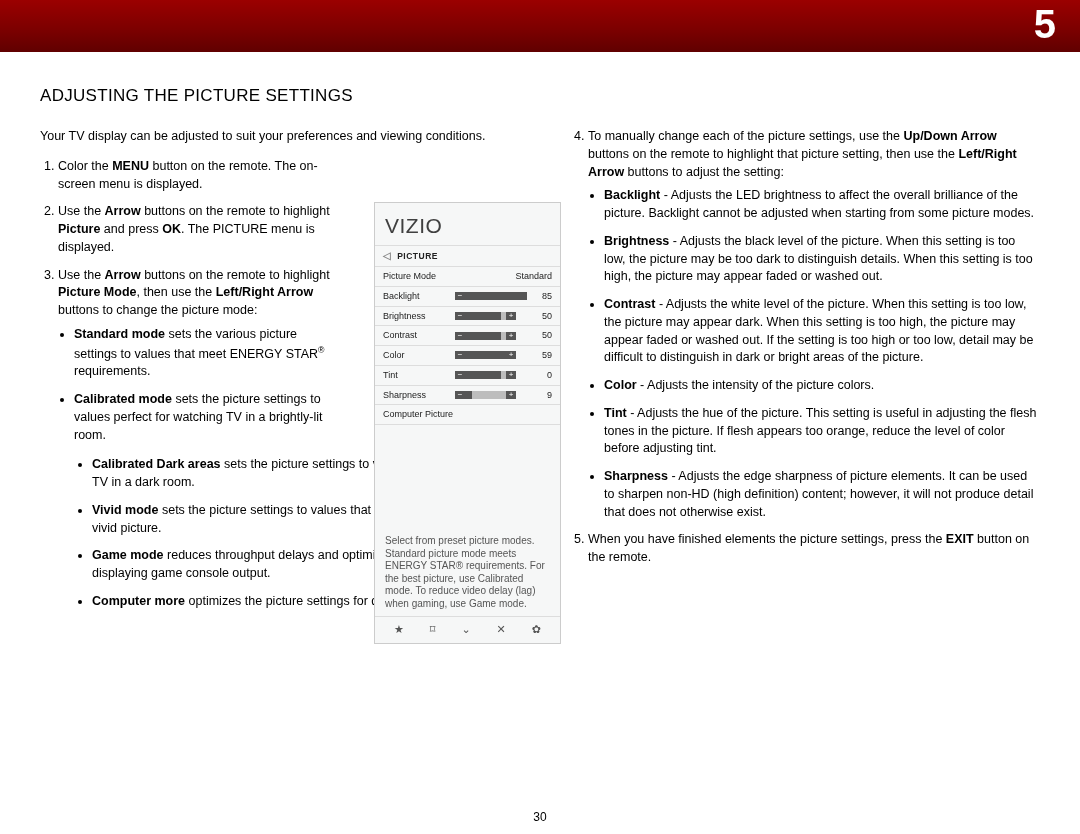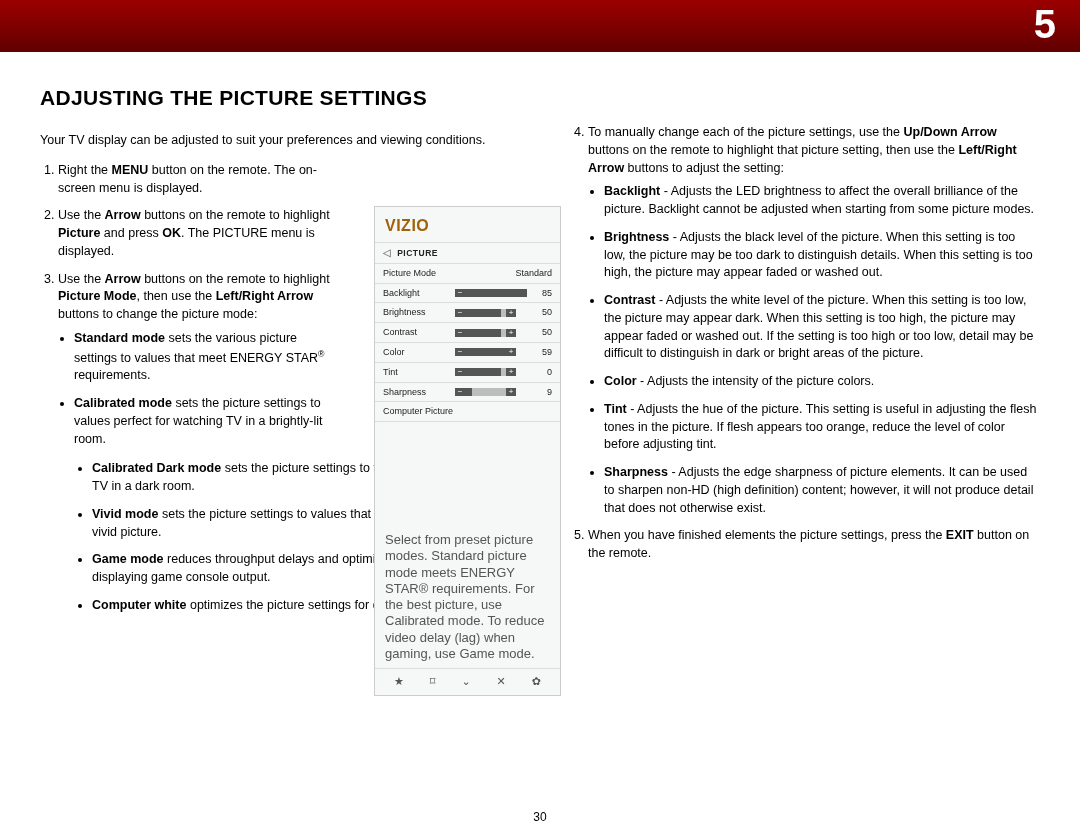--- a/index.html
+++ b/index.html
@@ -1,76 +1,76 @@
 <!DOCTYPE html>
 <html><head>
 <meta charset="utf-8">
 <style>
 html,body{margin:0;padding:0;background:#fff;}
 body{width:1080px;height:834px;font-family:"Helvetica Neue",Helvetica,Arial,sans-serif;color:#000;position:relative;}
 .topbar{height:52px;background:linear-gradient(#9b0000 0%,#7a0000 60%,#600000 100%);position:relative;}
 .topbar .chapnum{position:absolute;right:24px;top:2px;color:#fff;font-weight:700;font-size:40px;}
 .page{padding:34px 40px 0 40px;box-sizing:border-box;}
-h1{font-family:"Arial Black",Helvetica,sans-serif;font-weight:700;font-size:21px;letter-spacing:.3px;margin:0 0 14px 0;text-transform:uppercase;}
+h1{font-family:"Arial Black",Helvetica,sans-serif;font-weight:400;font-size:17px;letter-spacing:.3px;margin:0 0 14px 0;text-transform:uppercase;}
 .cols{display:flex;gap:40px;}
 .cl{width:490px;font-size:12.5px;line-height:1.42;position:relative;}
 .cr{width:470px;font-size:12.5px;line-height:1.42;}
 .intro{text-align:justify;text-justify:inter-word;}
 p{margin:8px 0 12px 0;}
 ol{margin:0 0 12px 18px;padding:0;}
 ol>li{margin-bottom:10px;padding-right:200px;}
-ol>li.nopadd{padding-right:0;}
+ol>li.nopadd{padding-right:0;margin-top:8px;}
 ul{margin:6px 0 0 16px;padding:0;list-style:disc;}
 ul>li{margin-bottom:10px;}
 b{font-weight:700;}
 sup{font-size:.7em;}
 .osd{position:absolute;left:334px;top:82px;width:185px;border:1px solid #ccc;background:#f6f7f7;font-size:9px;color:#222;}
-.osd .brand{padding:8px 10px 4px 10px;font-size:16px;font-weight:700;letter-spacing:.5px;font-family:Arial,sans-serif;color:#a16207;}
+.osd .brand{padding:8px 10px 4px 10px;font-size:21px;font-weight:400;letter-spacing:.5px;font-family:Arial,sans-serif;color:#404040;}
 .osd .titlebar{display:flex;align-items:center;padding:3px 8px;border-top:1px solid #ddd;border-bottom:1px solid #ddd;font-size:8.5px;font-weight:700;letter-spacing:.5px;}
 .osd .titlebar .back{margin-right:6px;color:#888;font-size:10px;}
 .osd table{width:100%;border-collapse:collapse;}
 .osd td{border-bottom:1px solid #ddd;padding:3px 8px;font-size:9px;}
 .osd td.lab{width:60px;}
 .osd td.val{text-align:right;width:24px;}
 .osd td.bar{padding:3px 4px;}
 .slider{height:8px;background:#bdbdbd;position:relative;display:flex;}
 .slider .minus,.slider .plus{width:10px;background:#555;color:#fff;font-size:8px;line-height:8px;text-align:center;}
 .slider .fill{position:absolute;left:10px;top:0;bottom:0;background:#555;}
-.osd .note{padding:10px 10px 6px 10px;font-size:13px;line-height:1.25;color:#555;margin-top:100px;}
+.osd .note{padding:10px 10px 6px 10px;font-size:10px;line-height:1.25;color:#555;margin-top:100px;}
 .osd .iconbar{display:flex;justify-content:space-around;align-items:center;padding:5px 6px;border-top:1px solid #ddd;color:#555;font-size:11px;}
 .pagenum{position:absolute;left:0;right:0;bottom:10px;text-align:center;font-size:12px;}
 </style>
 </head>
 <body>
 
 <div class="topbar">
   <div class="chapnum">5</div>
 </div>
 
 <div class="page">
   <h1>ADJUSTING THE PICTURE SETTINGS</h1>
   <div class="cols">
 
     <div class="cl">
       <p class="intro">Your TV display can be adjusted to suit your preferences and viewing conditions.</p>
       <ol>
-        <li><span>Right the </span><b>MENU</b><span> button on the remote. The on-screen menu is displayed.</span></li>
+        <li><span>Color the </span><b>MENU</b><span> button on the remote. The on-screen menu is displayed.</span></li>
         <li><span>Use the </span><b>Arrow</b><span> buttons on the remote to highlight </span><b>Picture</b><span> and press </span><b>OK</b><span>. The PICTURE menu is displayed.</span></li>
         <li><span>Use the </span><b>Arrow</b><span> buttons on the remote to highlight </span><b>Picture Mode</b><span>, then use the </span><b>Left/Right Arrow</b><span> buttons to change the picture mode:</span>
           <ul>
             <li style="padding-right:0;"><b>Standard mode</b><span> sets the various picture settings to values that meet ENERGY STAR</span><sup>®</sup><span> requirements.</span></li>
             <li style="padding-right:0;"><b>Calibrated mode</b><span> sets the picture settings to values perfect for watching TV in a brightly-lit room.</span></li>
           </ul>
         </li>
       </ol>
       <ul style="margin-left:52px;">
-        <li class="nopadd"><b>Calibrated Dark mode</b><span> sets the picture settings to values perfect for watching TV in a dark room.</span></li>
+        <li class="nopadd"><b>Calibrated Dark areas</b><span> sets the picture settings to values perfect for watching TV in a dark room.</span></li>
         <li class="nopadd"><b>Vivid mode</b><span> sets the picture settings to values that produce a brighter, more vivid picture.</span></li>
         <li class="nopadd"><b>Game mode</b><span> reduces throughput delays and optimizes the picture settings for displaying game console output.</span></li>
-        <li class="nopadd"><b>Computer white</b><span> optimizes the picture settings for displaying computer affect.</span></li>
+        <li class="nopadd"><b>Computer more</b><span> optimizes the picture settings for displaying computer affect.</span></li>
       </ul>
 
       <div class="osd">
         <div class="brand">VIZIO</div>
         <div class="titlebar">
           <span class="back">◁</span>
           <span>PICTURE</span>
         </div>
         <table>
           <tbody>

